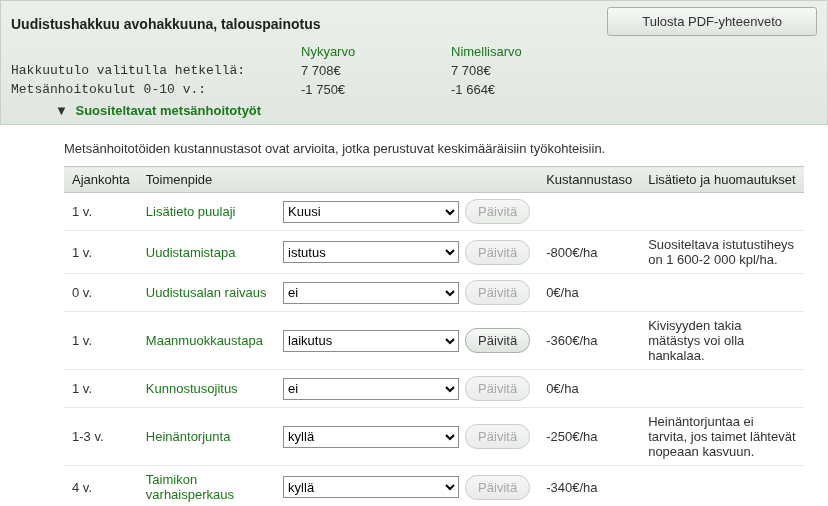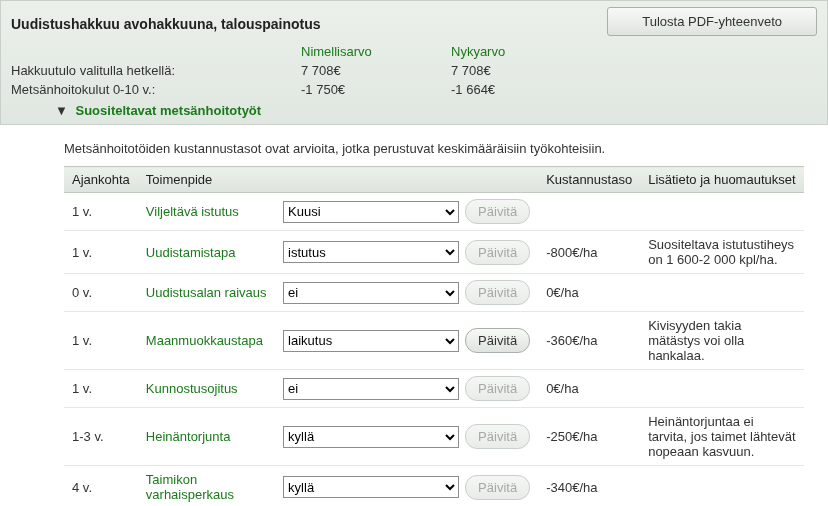--- a/index.html
+++ b/index.html
@@ -34,21 +34,21 @@
     padding: 6px 34px;
     font-size: 13px;
     color: #333;
     cursor: pointer;
   }
   .sum-grid {
     display: grid;
     grid-template-columns: 290px 150px 150px 1fr;
     margin-top: 6px;
   }
-  .sum-grid .lbl { color: #333; padding: 2px 0; }
+  .sum-grid .lbl { color: #333; padding: 2px 0; font-family: Liberation Mono, monospace; }
   .sum-grid .hdr { color: #1a7a1a; padding: 2px 0; }
   .sum-grid .val { padding: 2px 0; }
   .collapser {
     color: #1a7a1a;
     font-weight: bold;
     cursor: pointer;
     padding: 4px 0 2px 0;
     margin-left: 44px;
   }
   .collapser .tri { color: #333; margin-right: 4px; }
@@ -117,22 +117,22 @@
 </head>
 <body>
 
 <div class="panel">
   <div class="panel-header">
     <div class="panel-title">Uudistushakkuu avohakkuuna, talouspainotus</div>
     <button class="pdf-btn">Tulosta PDF-yhteenveto</button>
   </div>
   <div class="sum-grid">
     <div></div>
+    <div class="hdr">Nykyarvo</div>
     <div class="hdr">Nimellisarvo</div>
-    <div class="hdr">Nykyarvo</div>
     <div></div>
     <div class="lbl">Hakkuutulo valitulla hetkellä:</div>
     <div class="val">7 708€</div>
     <div class="val">7 708€</div>
     <div></div>
     <div class="lbl">Metsänhoitokulut 0-10 v.:</div>
     <div class="val">-1 750€</div>
     <div class="val">-1 664€</div>
     <div></div>
   </div>
@@ -149,21 +149,21 @@
       <tr>
         <th>Ajankohta</th>
         <th colspan="2">Toimenpide</th>
         <th>Kustannustaso</th>
         <th>Lisätieto ja huomautukset</th>
       </tr>
     </thead>
     <tbody id="rec-body">
         <tr>
           <td class="time">1 v.</td>
-          <td class="name"><a>Viljeltävä istutus</a></td>
+          <td class="name"><a>Lisätieto puulaji</a></td>
           <td class="act"><select class="opt"><option>Kuusi</option></select><button class="upd-btn" disabled="">Päivitä</button></td>
           <td class="cost"></td>
           <td class="note"></td>
         </tr>
         <tr>
           <td class="time">1 v.</td>
           <td class="name"><a>Uudistamistapa</a></td>
           <td class="act"><select class="opt"><option>istutus</option></select><button class="upd-btn" disabled="">Päivitä</button></td>
           <td class="cost">-800€/ha</td>
           <td class="note">Suositeltava istutustiheys on 1 600-2 000 kpl/ha.</td>

